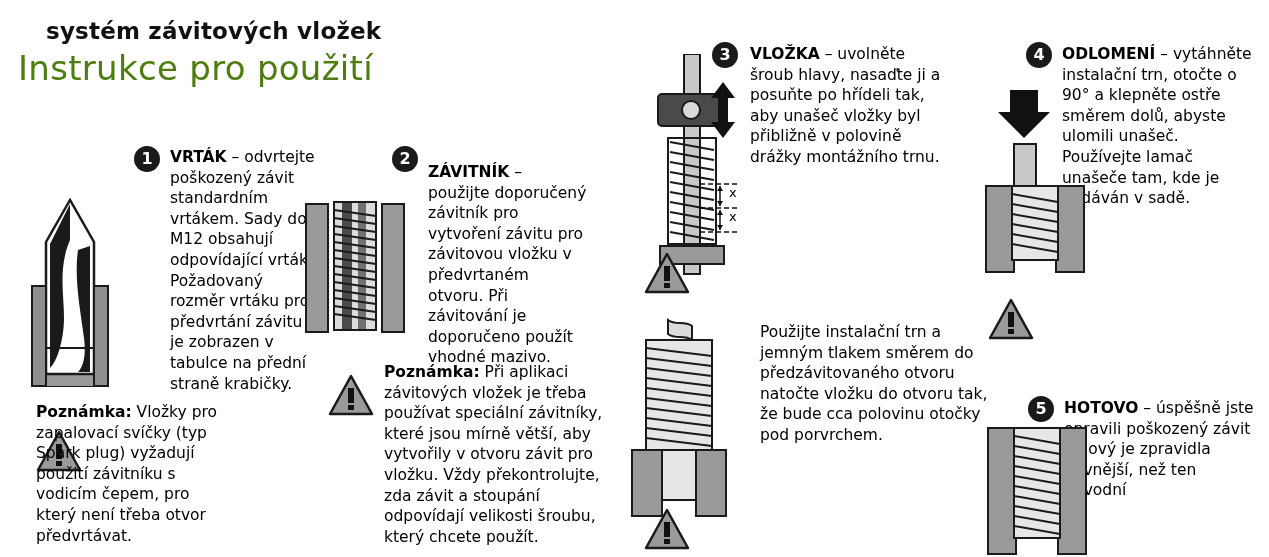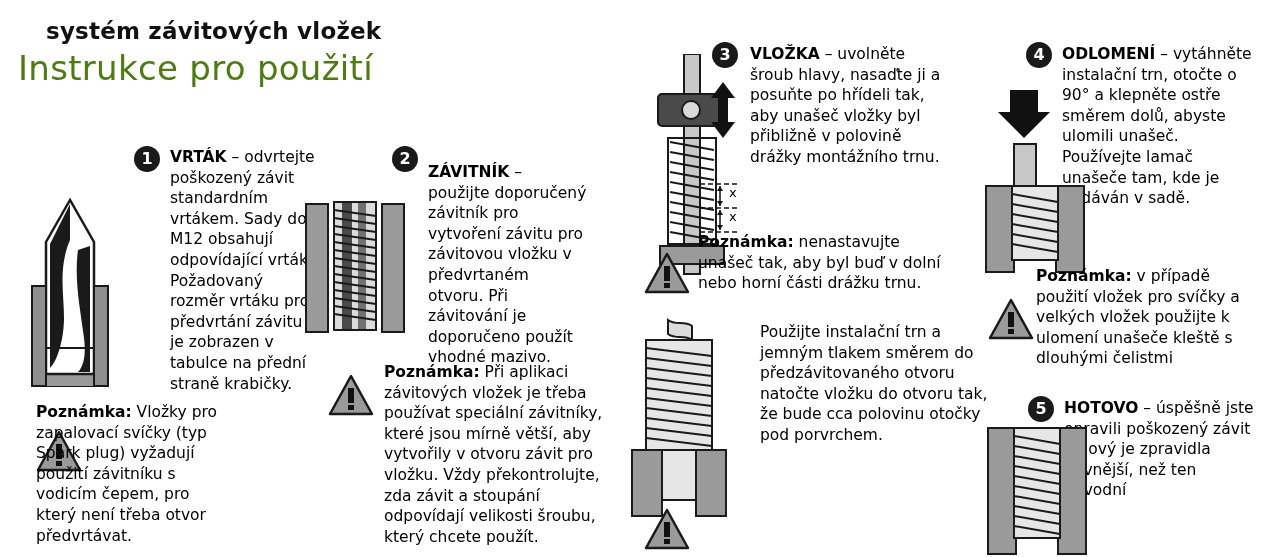--- a/index.html
+++ b/index.html
@@ -199,23 +199,20 @@
   <div class="txt" style="left:729px; top:184px; font-size:13px;">x</div>
   <div class="txt" style="left:729px; top:208px; font-size:13px;">x</div>
 
   <div class="warn" style="left:644px; top:252px;">
     <svg viewBox="0 0 46 42">
       <path d="M23 2 L44 40 L2 40 Z" fill="#9a9a9a" stroke="#1a1a1a" stroke-width="2.5" stroke-linejoin="round"></path>
       <rect x="20" y="14" width="6" height="15" fill="#111"></rect>
       <rect x="20" y="31" width="6" height="5" fill="#111"></rect>
     </svg>
   </div>
-  <div class="txt note" style="left:698px; top:232px; width:252px;">
-    <span class="kw">Poznámka:</span><span> nenastavujte unašeč tak, aby byl buď v dolní nebo horní části drážku trnu.</span>
-  </div>
 
   <div class="ill" style="left:628px; top:318px;">
     <svg width="104" height="200" viewBox="0 0 104 200">
       <path d="M40 2 C48 8 56 2 64 8 L64 22 C56 16 48 22 40 16 Z" fill="#dcdcdc" stroke="#1a1a1a" stroke-width="2"></path>
       <rect x="18" y="22" width="66" height="110" fill="#e6e6e6" stroke="#1a1a1a" stroke-width="2"></rect>
       <g stroke="#1a1a1a" stroke-width="2" fill="none">
         <path d="M18 30 L84 38"></path>
           <path d="M18 40 L84 48"></path>
           <path d="M18 50 L84 58"></path>
         <path d="M18 60 L84 68"></path>
@@ -265,23 +262,20 @@
     </svg>
   </div>
 
   <div class="warn" style="left:988px; top:298px;">
     <svg viewBox="0 0 46 42">
       <path d="M23 2 L44 40 L2 40 Z" fill="#9a9a9a" stroke="#1a1a1a" stroke-width="2.5" stroke-linejoin="round"></path>
       <rect x="20" y="14" width="6" height="15" fill="#111"></rect>
       <rect x="20" y="31" width="6" height="5" fill="#111"></rect>
     </svg>
   </div>
-  <div class="txt note" style="left:1036px; top:266px; width:226px;">
-    <span class="kw">Poznámka:</span><span> v případě použití vložek pro svíčky a velkých vložek použijte k ulomení unašeče kleště s dlouhými čelistmi</span>
-  </div>
 
   <div class="numcircle" style="left:1028px; top:396px;">5</div>
   <div class="txt" style="left:1064px; top:398px; width:196px;">
     <span class="kw">HOTOVO</span><span> – </span><span>úspěšně jste opravili poškozený závit a nový je zpravidla pevnější, než ten původní</span>
   </div>
 
   <div class="ill" style="left:986px; top:424px;">
     <svg width="106" height="132" viewBox="0 0 106 132">
       <rect x="2" y="4" width="28" height="126" fill="#9a9a9a" stroke="#1a1a1a" stroke-width="2"></rect>
       <rect x="72" y="4" width="28" height="126" fill="#9a9a9a" stroke="#1a1a1a" stroke-width="2"></rect>

